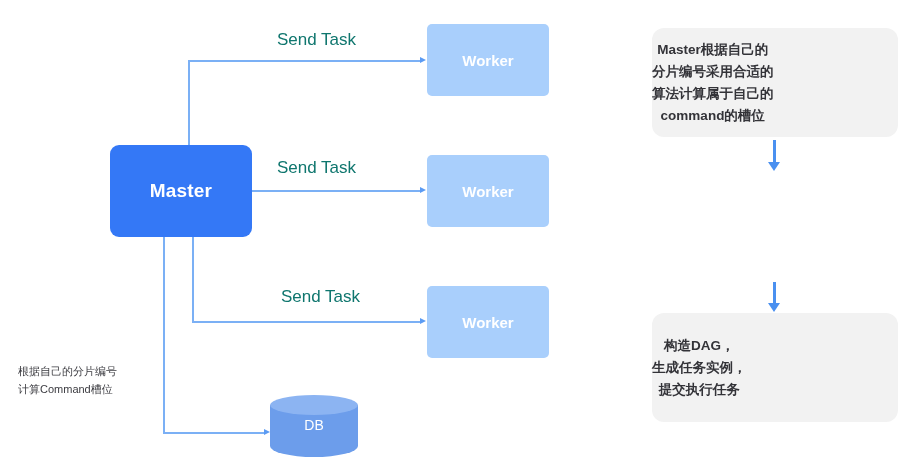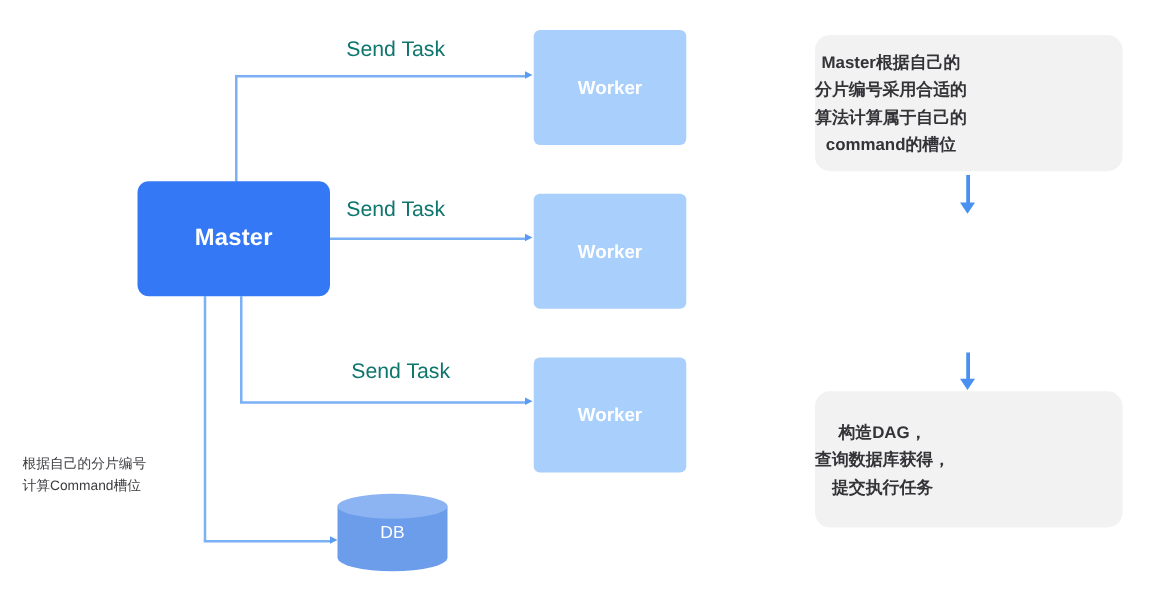--- a/index.html
+++ b/index.html
@@ -17,38 +17,38 @@
     position: relative;
     width: 920px;
     height: 472px;
   }
 
   
   .node-master {
     position: absolute;
     left: 110px;
     top: 145px;
-    width: 154px;
+    width: 142px;
     height: 92px;
     background: #3478f6;
     border-radius: 9px;
     display: flex;
     align-items: center;
     justify-content: center;
     color: #ffffff;
     font-size: 19px;
     font-weight: bold;
     letter-spacing: 0.2px;
   }
 
   .node-worker {
     position: absolute;
     left: 427px;
     width: 122px;
-    height: 92px;
+    height: 72px;
     background: #a9cffc;
     border-radius: 5px;
     display: flex;
     align-items: center;
     justify-content: center;
     color: #ffffff;
     font-size: 15px;
     font-weight: bold;
   }
   .worker-1 { top: 24px; }
@@ -225,17 +225,17 @@
 
   <div class="flow-arrow flow-arrow-1"></div>
   <div class="flow-arrow-head flow-arrow-head-1"></div>
 
 
   <div class="flow-arrow flow-arrow-2"></div>
   <div class="flow-arrow-head flow-arrow-head-2"></div>
 
   <div class="flow-box flow-3">
     <span>构造DAG，
-查询数据库获得，
+生成任务实例，
 提交执行任务</span>
   </div>
 
 </div>
 
 </body></html>

